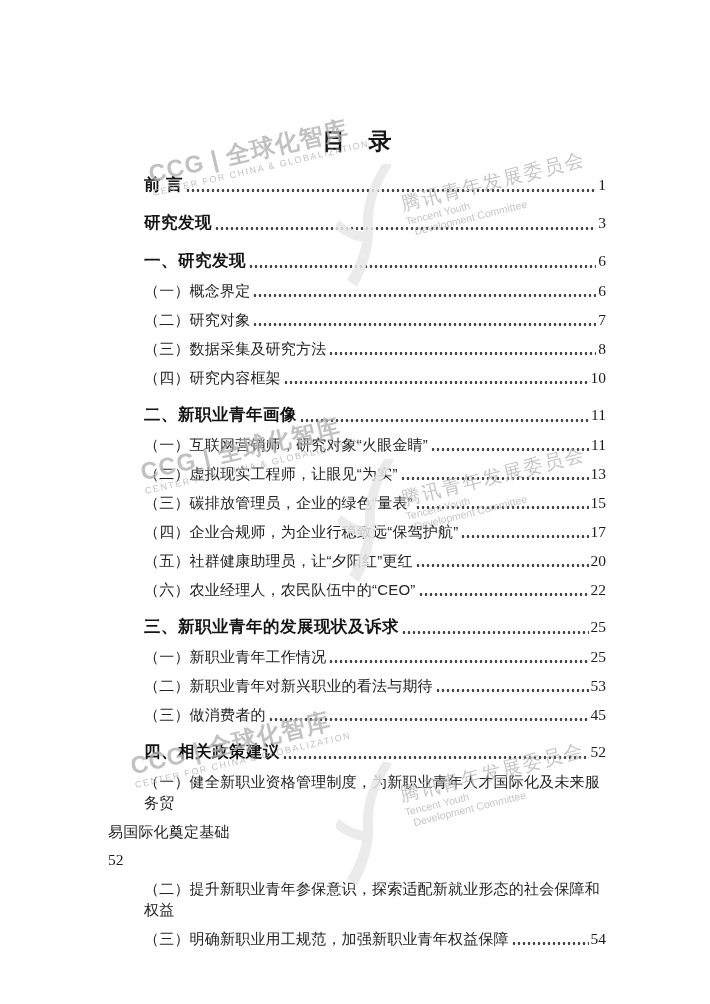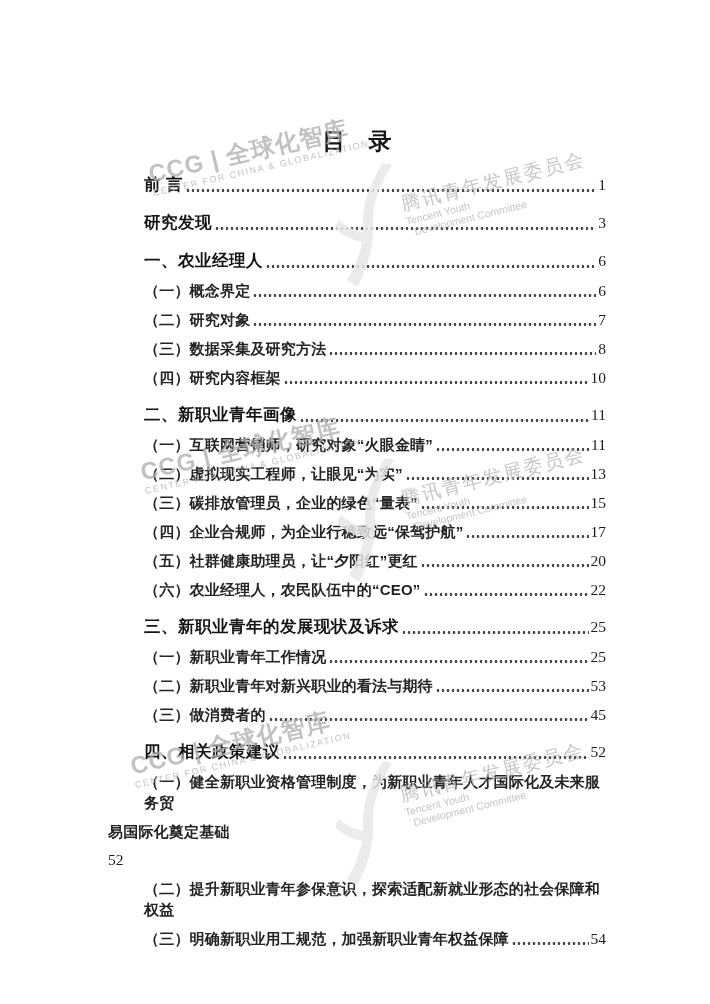--- a/index.html
+++ b/index.html
@@ -30,21 +30,21 @@
   .row.l1 { margin-top: 14px; }
   .row.first { margin-top: 0; }
   .row.cont { margin-top: 8px; flex-direction: column; }
   .lbl { white-space: nowrap; }
   .l1 .lbl {
     font-size: 16.5px; font-weight: bold; color: #141414;
     line-height: 24px; letter-spacing: 0.5px; margin-left: 36px;
   }
   .l2 { padding-left: 36px; }
   .l2 .lbl, .cont .lbl {
-    font-size: 15px; font-weight: bold; color: #242424;
+    font-size: 15px; font-weight: normal; color: #242424;
     line-height: 21px; letter-spacing: 0.2px;
   }
   .cont { padding-left: 0; }
   .wrapline { margin-top: 8px; }
   .wrapline .lbl { white-space: normal; }
   .leader {
     flex: 1 1 auto; height: 5px;
     align-self: flex-end;
     margin: 0 2px 3px 3px;
     background-image: radial-gradient(circle at 2px 2.5px, #4a4a4a 1.15px, rgba(0,0,0,0) 1.6px);
@@ -95,21 +95,21 @@
       <span class="lbl">前 言</span>
       <span class="leader"></span>
       <span class="pg">1</span>
     </div>
     <div class="row l1">
       <span class="lbl">研究发现</span>
       <span class="leader"></span>
       <span class="pg">3</span>
     </div>
     <div class="row l1">
-      <span class="lbl">一、农业经理人</span>
+      <span class="lbl">一、研究发现</span>
       <span class="leader"></span>
       <span class="pg">6</span>
     </div>
     <div class="row l2">
       <span class="lbl">（一）概念界定</span>
       <span class="leader"></span>
       <span class="pg">6</span>
     </div>
     <div class="row l2">
       <span class="lbl">（二）研究对象</span>

